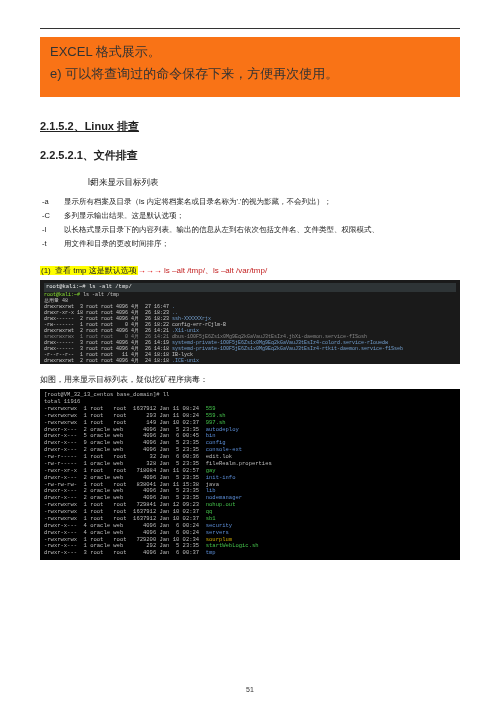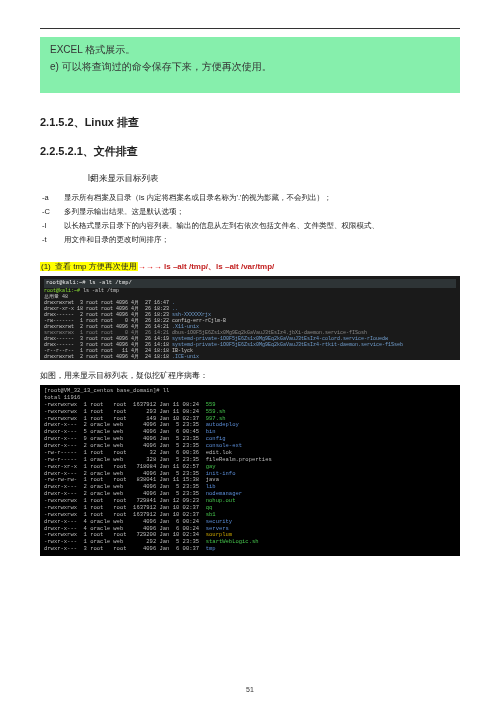--- a/index.html
+++ b/index.html
@@ -12,31 +12,32 @@
     color: #222;
     font-size: 8px;
     padding: 28px 40px 20px 40px;
     position: relative;
   }
   .hr {
     border-top: 1px solid #333;
     margin-bottom: 8px;
   }
   .grey-box {
-    background: #86efac;
-    padding: 4px 10px 18px 10px;
-    font-size: 10px;
+    background: #f97316;
+    padding: 4px 10px 12px 10px;
+    font-size: 13px;
     line-height: 1.7;
     color: #333;
     margin-bottom: 22px;
   }
   .h-sec {
     font-size: 11px;
     font-weight: bold;
     margin: 16px 0 10px 0;
+    text-decoration: underline;
   }
   .h-sub {
     font-size: 11px;
     font-weight: bold;
     margin: 14px 0 14px 0;
   }
   .ls-head {
     font-size: 8.5px;
     margin-bottom: 6px;
   }
@@ -48,21 +49,21 @@
     margin-left: 2px;
   }
   table.def td { vertical-align: top; padding: 1px 0; }
   table.def td.k { width: 22px; }
   .hlrow {
     margin-top: 14px;
     font-size: 8px;
   }
   .hlrow .num { background: #ffff00; padding: 0 1px; }
   .hlrow .arrows { color: #d00; font-weight: bold; }
-  .hlrow .cmd { color: #c21f1f; font-weight: bold; }
+  .hlrow .cmd { color: #c21f1f; font-weight: normal; }
   .term1 {
     margin-top: 4px;
     background: #1a1a1a;
     color: #c8c8c8;
     font-family: "Courier New", monospace;
     font-size: 5px;
     line-height: 1.2;
     padding: 3px 4px;
     white-space: pre;
     overflow: hidden;
@@ -133,21 +134,21 @@
         <td>以长格式显示目录下的内容列表。输出的信息从左到右依次包括文件名、文件类型、权限模式、</td>
       </tr>
   <tr>
         <td class="k">-t</td>
         <td>用文件和目录的更改时间排序；</td>
       </tr>
 </tbody>
   </table>
 
 <div class="hlrow">
-  <span class="num">(1)</span><span class="num"> 查看 tmp 方便再次使用</span><span class="arrows">→→→</span><span class="cmd"> ls –alt /tmp/、ls –alt /var/tmp/</span>
+  <span class="num">(1)</span><span class="num"> 查看 tmp 这是默认选项</span><span class="arrows">→→→</span><span class="cmd"> ls –alt /tmp/、ls –alt /var/tmp/</span>
 </div>
 
 <div class="term1" id="term1"><span class="hdr">root@kali:~# ls -alt /tmp/</span><span class="p">root@kali:~#</span> ls -alt /tmp
 总用量 48
 drwxrwxrwt  3 root root 4096 4月  27 16:47 <span class="d">.</span>
 drwxr-xr-x 18 root root 4096 4月  26 18:23 <span class="d">..</span>
 drwx------  2 root root 4096 4月  26 18:23 <span class="d">ssh-XXXXXXrjx</span>
 -rw-------  1 root root    0 4月  26 18:22 config-err-rCjlm-B
 drwxrwxrwt  2 root root 4096 4月  26 14:21 <span class="d">.X11-unix</span>
 <span class="gr">srwxrwxrwx  1 root root    0 4月  26 14:21 dbus-1O0F5jE6Zs1x0Mg9Eq2kGaVauJ3tEsIz4.jbXi-daemon.service-fISosh</span>

